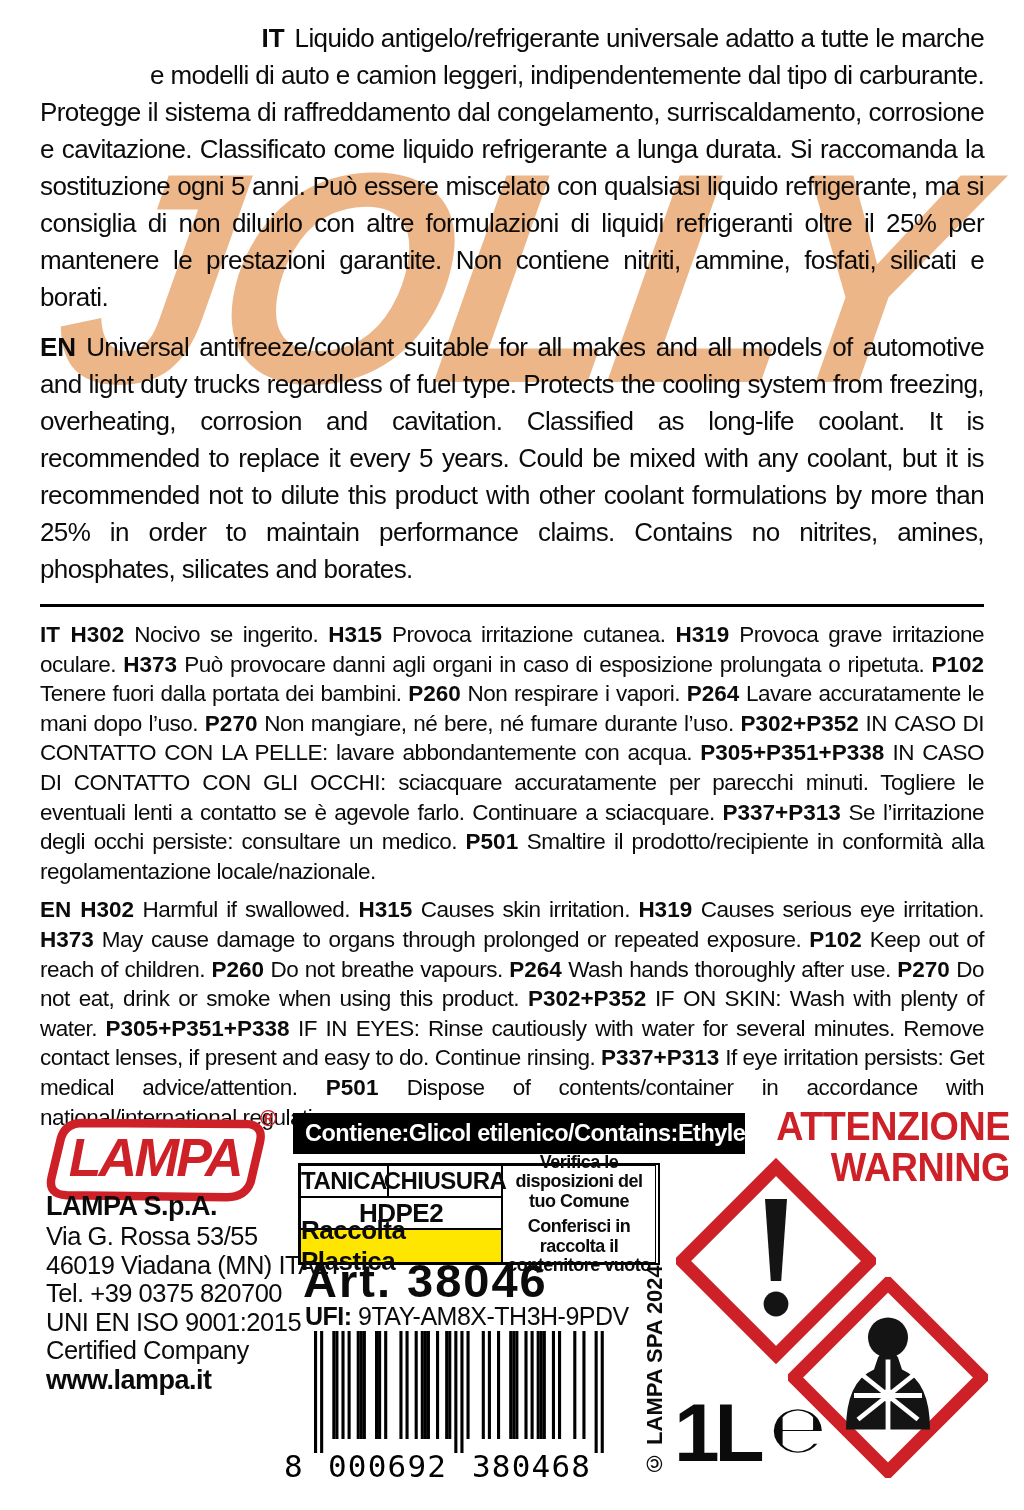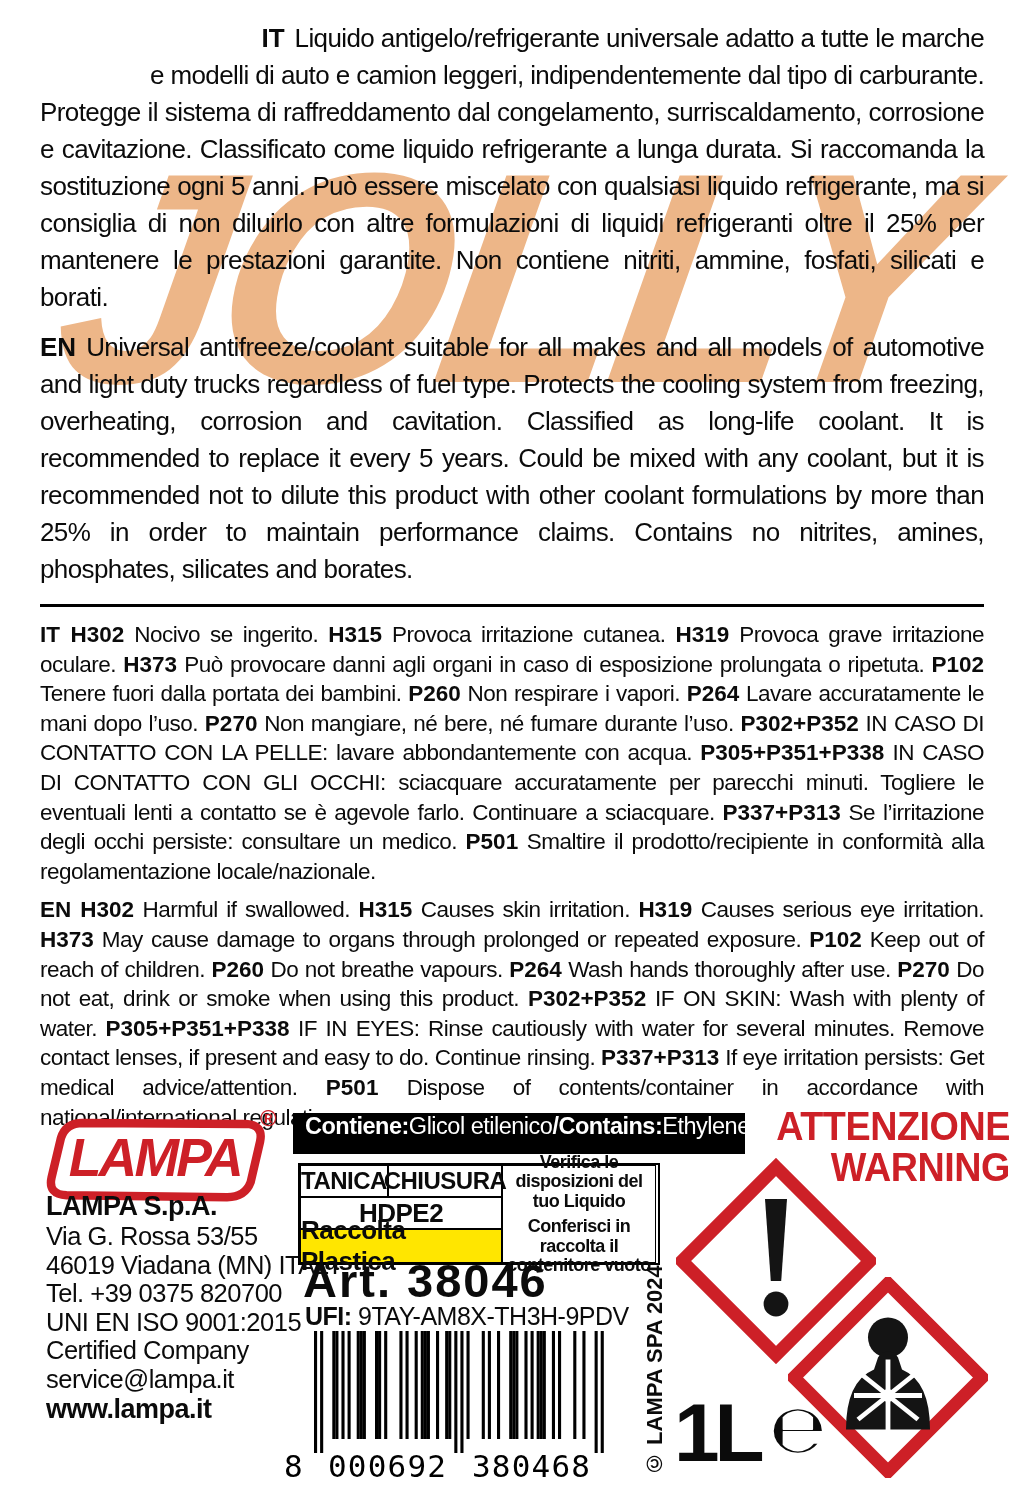--- a/index.html
+++ b/index.html
@@ -24,22 +24,22 @@
   .haz strong{letter-spacing:0;}
   
   .bottom{position:absolute;left:8px;top:1105px;width:1024px;height:405px;z-index:2;}
   .abs{position:absolute;}
   .logo-svg{left:30px;top:2px;width:245px;height:108px;}
   .company{left:38px;top:86px;font-size:25.5px;line-height:28.6px;letter-spacing:-0.5px;}
   .company .cname{font-size:27px;font-weight:bold;line-height:31px;}
   .company .site{font-weight:bold;font-size:27px;line-height:31px;}
   .madein{left:35px;top:331px;width:250px;text-align:center;font-size:25px;}
   .contains-bar{left:285px;top:8px;width:452px;height:41px;background:#000;color:#fff;
-                display:flex;align-items:flex-start;padding-left:12px;box-sizing:border-box;
-                font-size:23.5px;letter-spacing:-0.5px;white-space:nowrap;}
+                display:flex;align-items:center;padding-left:12px;box-sizing:border-box;
+                font-size:23.5px;letter-spacing:-0.5px;white-space:nowrap;font-weight:bold;}
   
   .pack-table{left:290px;top:58px;width:358px;border:2px solid #000;border-collapse:collapse;
               display:grid;grid-template-columns:88px 114px 154px;grid-template-rows:32px 32px 34px;
               background:#fff;}
   .pack-table>div{border:1px solid #000;display:flex;align-items:center;justify-content:center;
                   font-weight:bold;letter-spacing:-0.5px;}
   .cell-tanica{font-size:24px;}
   .cell-chiusura{font-size:24px;}
   .cell-material{grid-column:1/3;font-size:26px;}
   .cell-recycle{grid-column:1/3;background:#ffe600;font-size:26px;}
@@ -91,31 +91,30 @@
       <text x="231" y="20" font-size="24" font-weight="bold" fill="#cd2027">®</text>
     </svg>
 
     <div class="abs company">
       <div class="cname">LAMPA S.p.A.</div>
       <div>Via G. Rossa 53/55</div>
       <div>46019 Viadana (MN) ITALY</div>
       <div>Tel. +39 0375 820700</div>
       <div>UNI EN ISO 9001:2015</div>
       <div>Certified Company</div>
-      <div>service@lampa.it</div>
       <div class="site">www.lampa.it</div>
     </div>
 
     <div class="abs contains-bar"><strong>Contiene:</strong> Glicol etilenico <strong>/</strong> <strong>Contains:</strong> Ethylene glycol</div>
 
     <div class="abs pack-table">
       <div class="cell-tanica">TANICA</div>
       <div class="cell-chiusura">CHIUSURA</div>
       <div class="cell-note">
-        <span class="n1">Verifica le disposizioni del tuo Liquido</span>
+        <span class="n1">Verifica le disposizioni del tuo Comune</span>
         <span class="n2">Conferisci in raccolta il contenitore vuoto</span>
       </div>
       <div class="cell-material">HDPE2</div>
       <div class="cell-recycle">Raccolta Plastica</div>
     </div>
 
     <div class="abs art">Art. 38046</div>
     <div class="abs ufi"><strong>UFI:</strong> 9TAY-AM8X-TH3H-9PDV</div>
     <div class="abs barcode-wrap">
       <svg id="barcode" viewBox="0 0 345 150">

